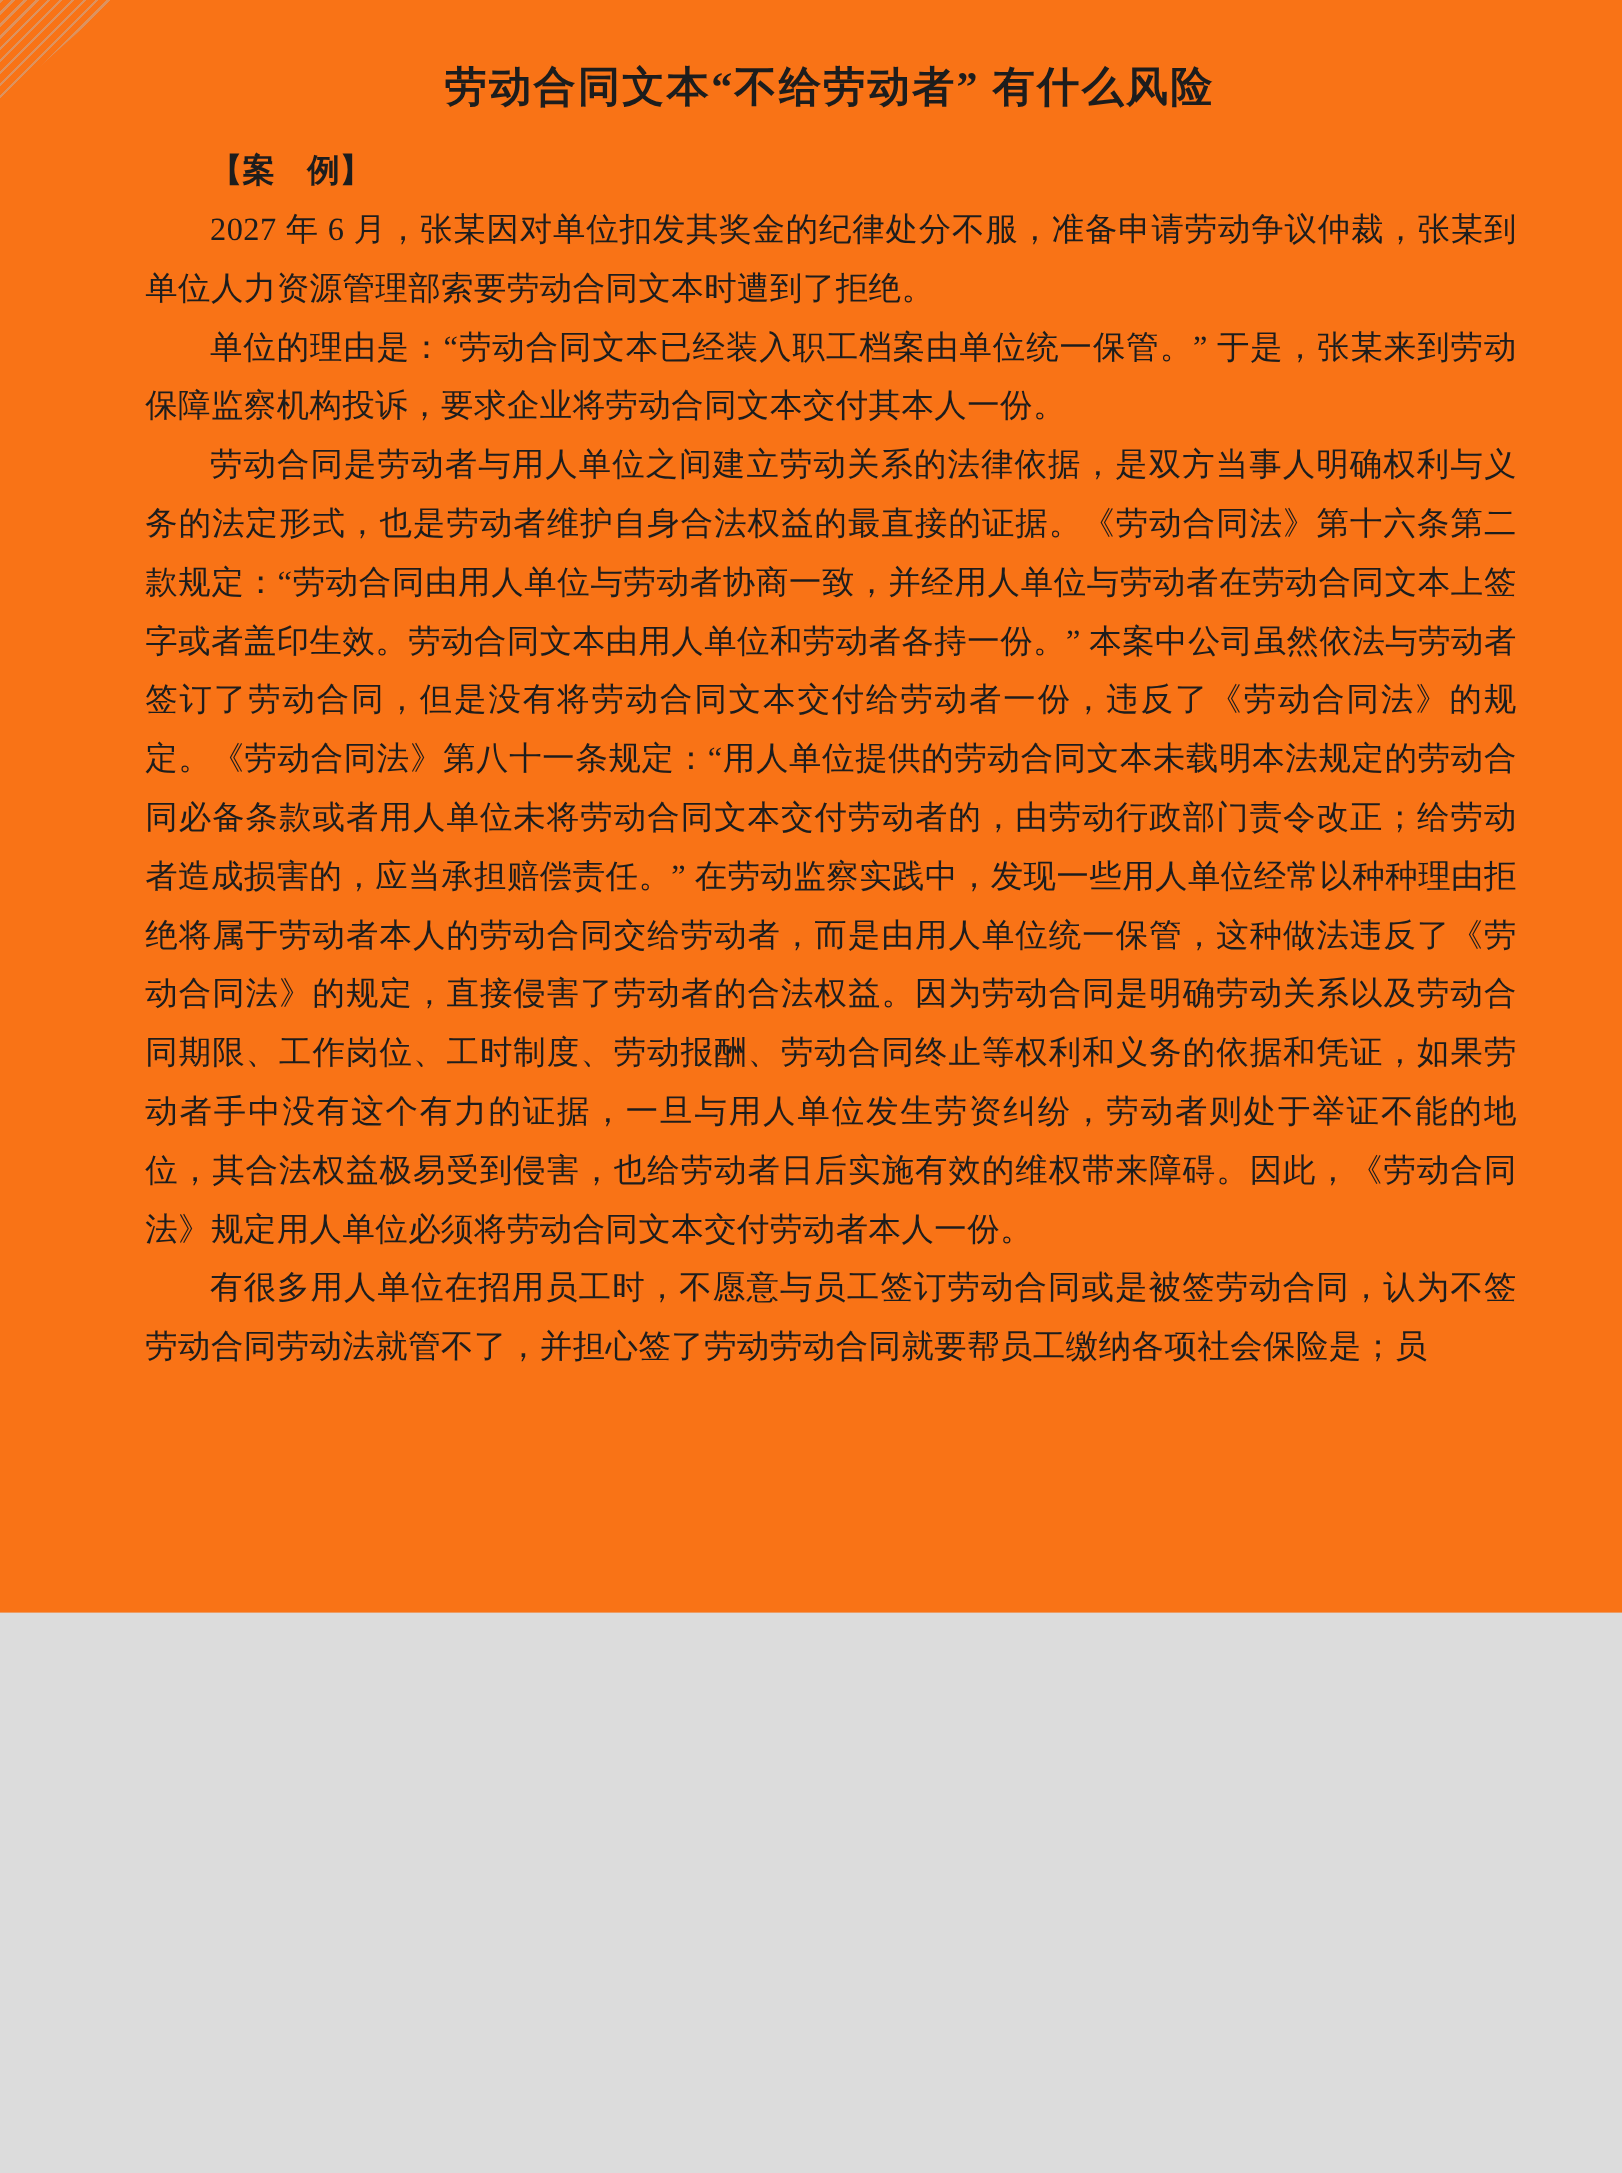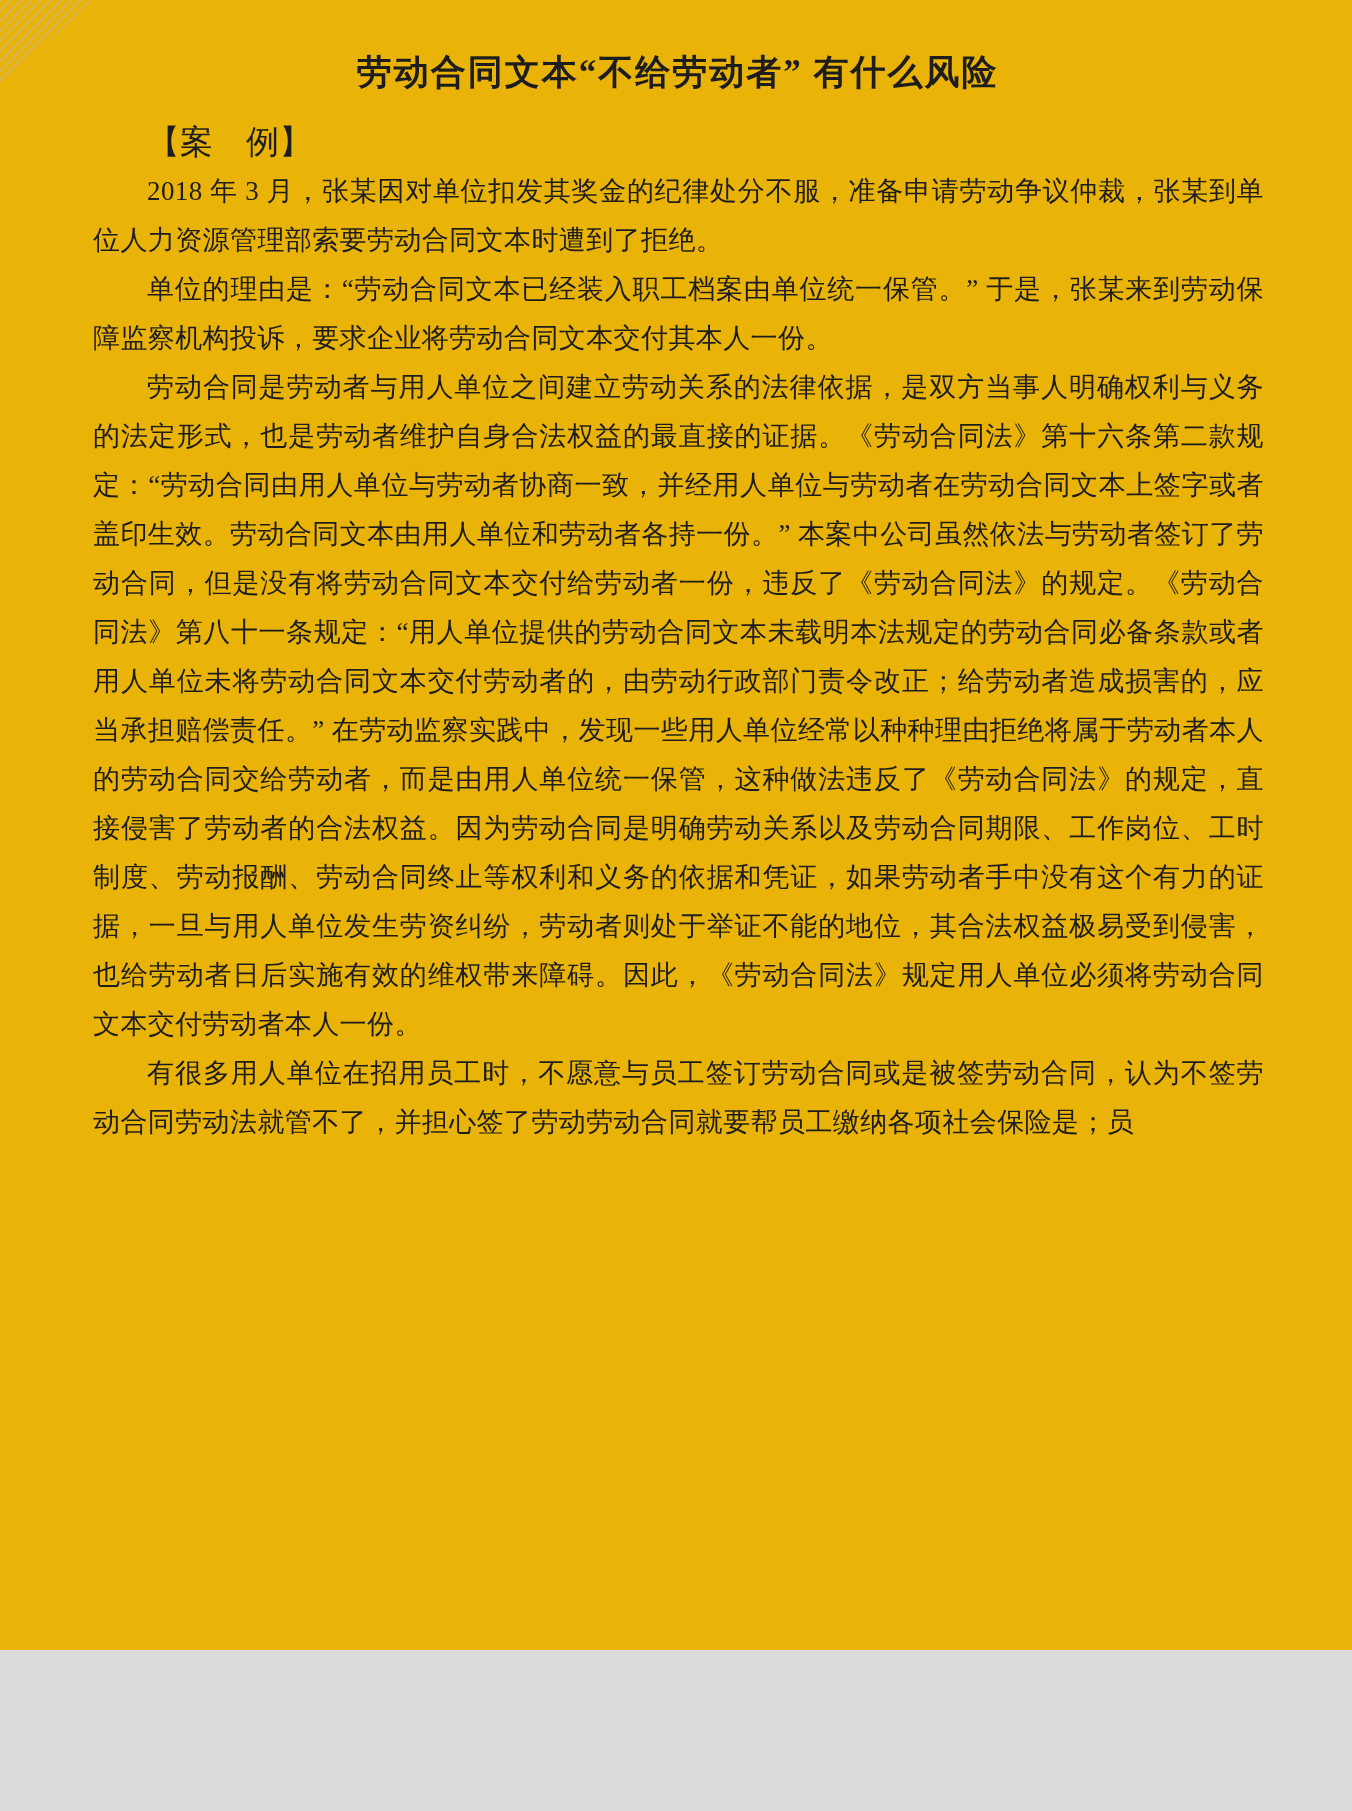--- a/index.html
+++ b/index.html
@@ -1,45 +1,46 @@
 <!DOCTYPE html>
 <html><head>
 <meta charset="utf-8">
 <style>
   html,body{margin:0;padding:0;background:#dcdcdc;}
   .page{
     position:relative;
-    width:1352px;height:1650px;
-    background:#eab308;
+    width:1352px;height:1344px;
+    background:#f97316;
     font-family:"Liberation Serif","DejaVu Serif",serif;
     color:#1d1d1d;
     overflow:hidden;
     box-sizing:border-box;
+    padding-left:28px;
   }
   .scan-artifact{
     position:absolute;top:0;left:0;
     width:95px;height:85px;
     background:repeating-linear-gradient(135deg,#b9b9b9 0 2px,transparent 2px 7px);
     clip-path:polygon(0 0,100% 0,0 100%);
     opacity:.45;
   }
   .doc-title{
     margin:52px 90px 0 93px;
     text-align:center;
     font-size:35px;
     font-weight:bold;
     letter-spacing:2px;
     line-height:1.2;
   }
   .content{
     margin:24px 88px 0 93px;
   }
   .section-heading{
-    font-size:33px;
-    font-weight:normal;
+    font-size:27px;
+    font-weight:bold;
     margin:0;
     padding-left:54px;
     line-height:49px;
   }
   .section-heading.analysis{margin-top:32px;}
   .content p{
     margin:0;
     font-size:27px;
     line-height:49px;
     text-align:justify;
@@ -61,21 +62,21 @@
 <div class="page">
 
   <div class="scan-artifact"></div>
 
   <h1 class="doc-title">劳动合同文本“不给劳动者” 有什么风险</h1>
 
   <main class="content">
 
     <section>
       <h2 class="section-heading">【案　例】</h2>
-      <p>2018 年 3 月，张某因对单位扣发其奖金的纪律处分不服，准备申请劳动争议仲裁，张某到单位人力资源管理部索要劳动合同文本时遭到了拒绝。</p>
+      <p>2027 年 6 月，张某因对单位扣发其奖金的纪律处分不服，准备申请劳动争议仲裁，张某到单位人力资源管理部索要劳动合同文本时遭到了拒绝。</p>
       <p>单位的理由是：“劳动合同文本已经装入职工档案由单位统一保管。” 于是，张某来到劳动保障监察机构投诉，要求企业将劳动合同文本交付其本人一份。</p>
     </section>
 
     <section>
       <p>劳动合同是劳动者与用人单位之间建立劳动关系的法律依据，是双方当事人明确权利与义务的法定形式，也是劳动者维护自身合法权益的最直接的证据。《劳动合同法》第十六条第二款规定：“劳动合同由用人单位与劳动者协商一致，并经用人单位与劳动者在劳动合同文本上签字或者盖印生效。劳动合同文本由用人单位和劳动者各持一份。” 本案中公司虽然依法与劳动者签订了劳动合同，但是没有将劳动合同文本交付给劳动者一份，违反了《劳动合同法》的规定。《劳动合同法》第八十一条规定：“用人单位提供的劳动合同文本未载明本法规定的劳动合同必备条款或者用人单位未将劳动合同文本交付劳动者的，由劳动行政部门责令改正；给劳动者造成损害的，应当承担赔偿责任。” 在劳动监察实践中，发现一些用人单位经常以种种理由拒绝将属于劳动者本人的劳动合同交给劳动者，而是由用人单位统一保管，这种做法违反了《劳动合同法》的规定，直接侵害了劳动者的合法权益。因为劳动合同是明确劳动关系以及劳动合同期限、工作岗位、工时制度、劳动报酬、劳动合同终止等权利和义务的依据和凭证，如果劳动者手中没有这个有力的证据，一旦与用人单位发生劳资纠纷，劳动者则处于举证不能的地位，其合法权益极易受到侵害，也给劳动者日后实施有效的维权带来障碍。因此，《劳动合同法》规定用人单位必须将劳动合同文本交付劳动者本人一份。</p>
       <p>有很多用人单位在招用员工时，不愿意与员工签订劳动合同或是被签劳动合同，认为不签劳动合同劳动法就管不了，并担心签了劳动劳动合同就要帮员工缴纳各项社会保险是；员</p>
     </section>
 
   </main>
 

